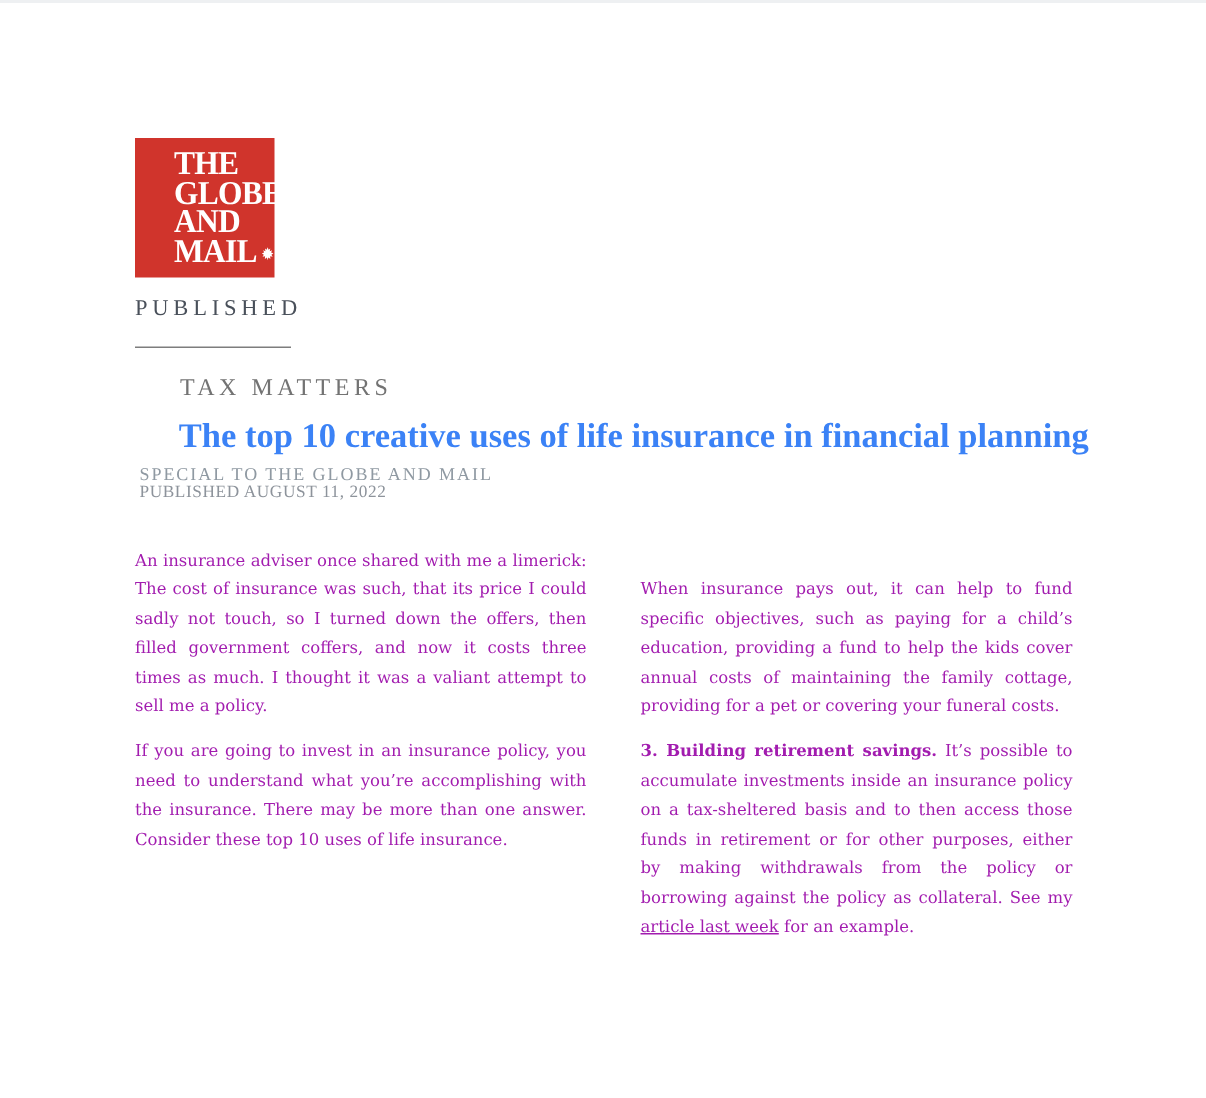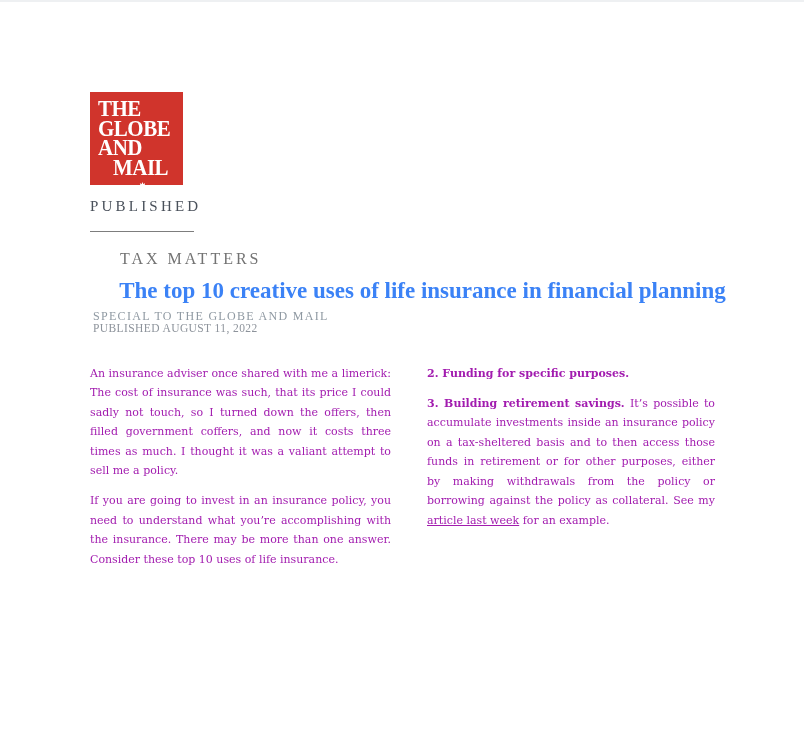--- a/index.html
+++ b/index.html
@@ -19,31 +19,31 @@
     height: 732px;
     box-sizing: border-box;
     padding: 90px 0 0 90px;
   }
   
   .logo {
     width: 93px;
     height: 93px;
     background: #d0342c;
     box-sizing: border-box;
-    padding: 7px 0 0 8px;
+    padding: 7px 0 0 26px;
     color: #ffffff;
     font-family: "Liberation Serif", serif;
     font-weight: bold;
     font-size: 21px;
     line-height: 19.5px;
     letter-spacing: -0.5px;
     user-select: none;
   }
   .logo .logo-line { display: block; transform: scaleY(1.06); transform-origin: left top; }
-  .logo .logo-last { display: flex; align-items: center; flex-direction: column; }
+  .logo .logo-last { display: flex; align-items: center; }
   .logo .leaf { width: 13px; height: 13px; margin-left: 3px; margin-top: 2px; }
   .masthead-name {
     margin-top: 13px;
     font-family: "Liberation Serif", serif;
     font-size: 15px;
     letter-spacing: 3.2px;
     color: #49505a;
   }
   .divider {
     border: none;
@@ -141,21 +141,22 @@
       <p class="body-para">
         <span>An insurance adviser once shared with me a limerick: The cost of insurance was such, that its price I could sadly not touch, so I turned down the offers, then filled government coffers, and now it costs three times as much. I thought it was a valiant attempt to sell me a policy.</span>
       </p>
       <p class="body-para">
         <span>If you are going to invest in an insurance policy, you need to understand what you’re accomplishing with the insurance. There may be more than one answer. Consider these top 10 uses of life insurance.</span>
       </p>
     </div>
 
     <div class="col-right">
       <p class="body-para">
-        <b>2. Funding for specific purposes.</b><br>
+        <br>
+        <span>When insurance pays out, it can help to fund specific objectives, such as paying for a child’s education, providing a fund to help the kids cover annual costs of maintaining the family cottage, providing for a pet or covering your funeral costs.</span>
       </p>
       <p class="body-para">
         <b>3. Building retirement savings.</b>
         <span>It’s possible to accumulate investments inside an insurance policy on a tax-sheltered basis and to then access those funds in retirement or for other purposes, either by making withdrawals from the policy or borrowing against the policy as collateral. See my </span><a href="#">article last week</a><span> for an example.</span>
       </p>
     </div>
 
   </div>
 </div>
 

